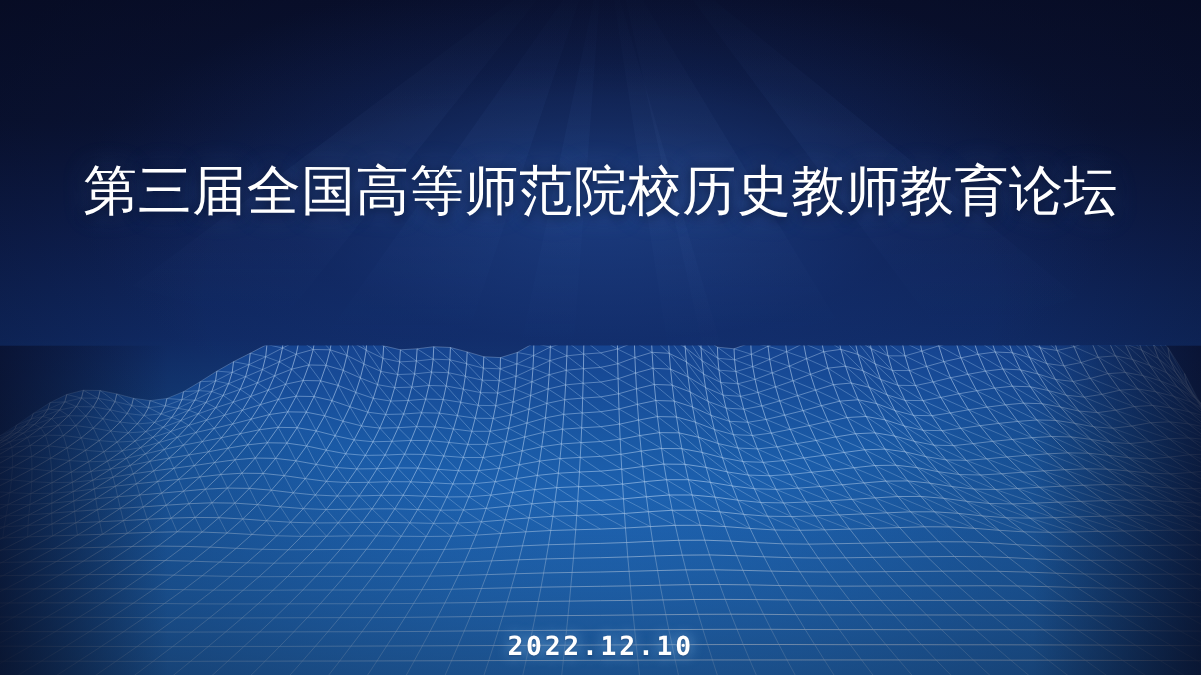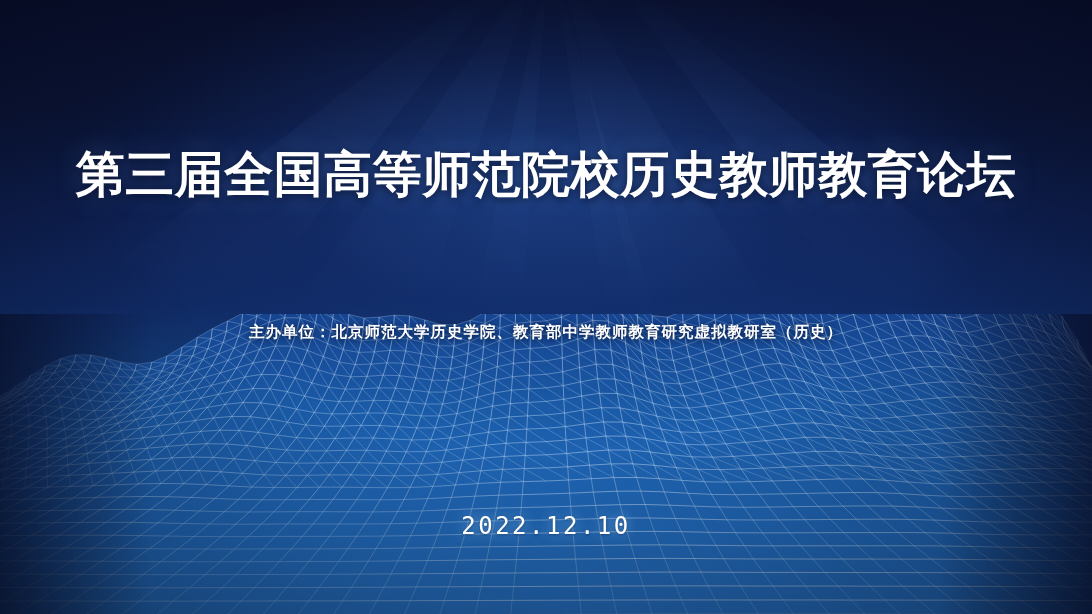--- a/index.html
+++ b/index.html
@@ -50,47 +50,47 @@
   
   .title{
     position:absolute;
     left:0; right:0;
     top:149px;
     text-align:center;
     color:#ffffff;
     font-size:49px;
     line-height:1.06;
     letter-spacing:.5px;
-    font-weight:700;
+    font-weight:400;
     white-space:nowrap;
     text-shadow:0 2px 10px rgba(3,10,34,.85), 0 0 26px rgba(120,175,255,.30);
   }
   .sub{
     position:absolute;
     left:0; right:0;
     text-align:center;
     color:#ffffff;
     font-weight:bold;
     font-size:15.5px;
     letter-spacing:1px;
     white-space:nowrap;
     text-shadow:0 1px 6px rgba(4,12,40,.9);
   }
   .sub-1{ top:322px; }
   .sub-2{ top:371px; }
 
   .date{
     position:absolute;
     left:0; right:0;
-    top:512px;
+    top:573px;
     text-align:center;
     color:#ffffff;
     font-family:"DejaVu Sans Mono","Liberation Mono",monospace;
     font-size:24px;
-    font-weight:400;
+    font-weight:700;
     letter-spacing:2.5px;
     text-shadow:0 0 12px rgba(150,210,255,.75), 0 1px 3px rgba(10,40,90,.8);
   }
 </style>
 </head>
 <body>
 
 <div id="slide">
 
   <div class="bg-base2"></div>
@@ -1255,18 +1255,17 @@
         <path d="M1305.1,163.0L1361.3,177.9" stroke-width="0.55" stroke-opacity="0.6"></path>
       </g>
 
     <rect x="0" y="0" width="1092" height="300" fill="url(#fadeL)"></rect>
   </svg>
 
   <div class="vignette"></div>
 
   <h1 class="title">第三届全国高等师范院校历史教师教育论坛</h1>
 
-  <div class="sub sub-1">主办单位：北京师范大学历史学院、教育部中学教师教育研究虚拟教研室（历史）</div>
 
 
   <div class="date">2022.12.10</div>
 
 </div>
 
 </body></html>

